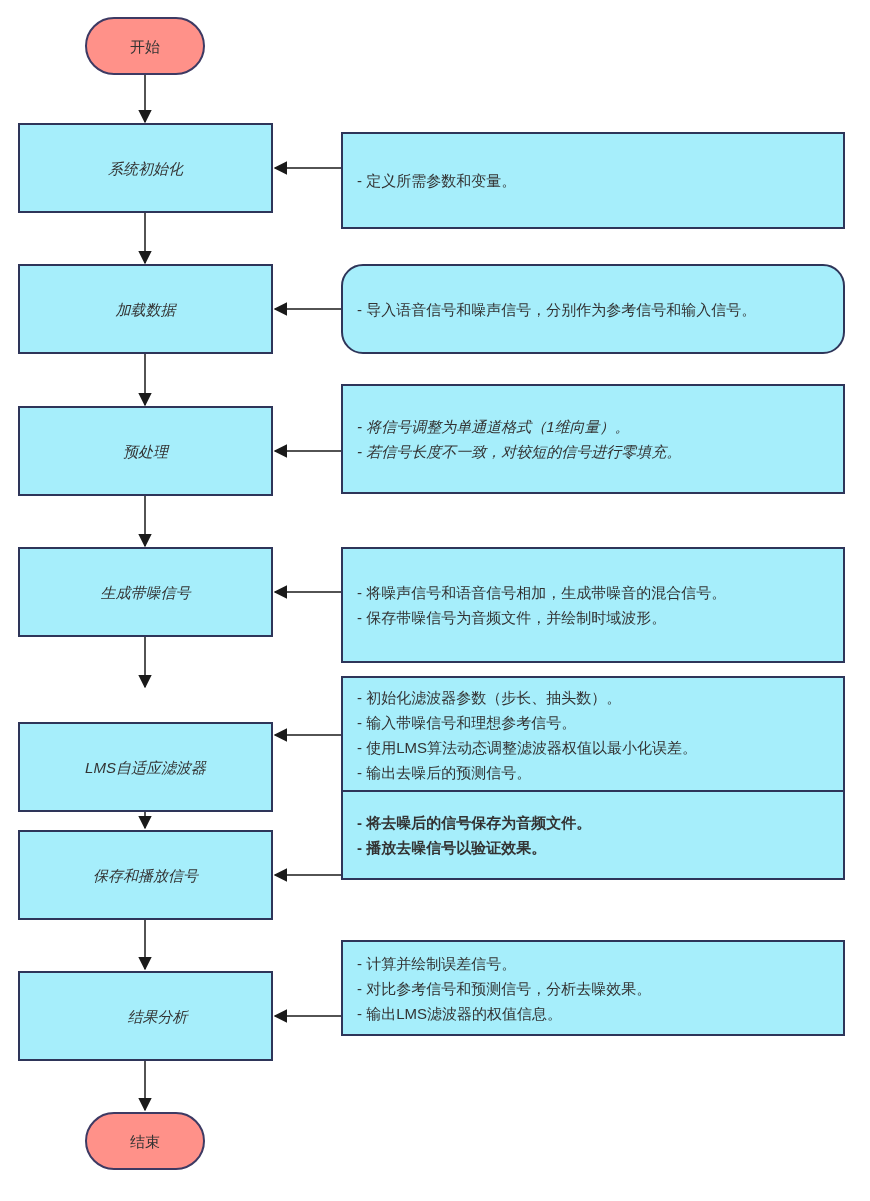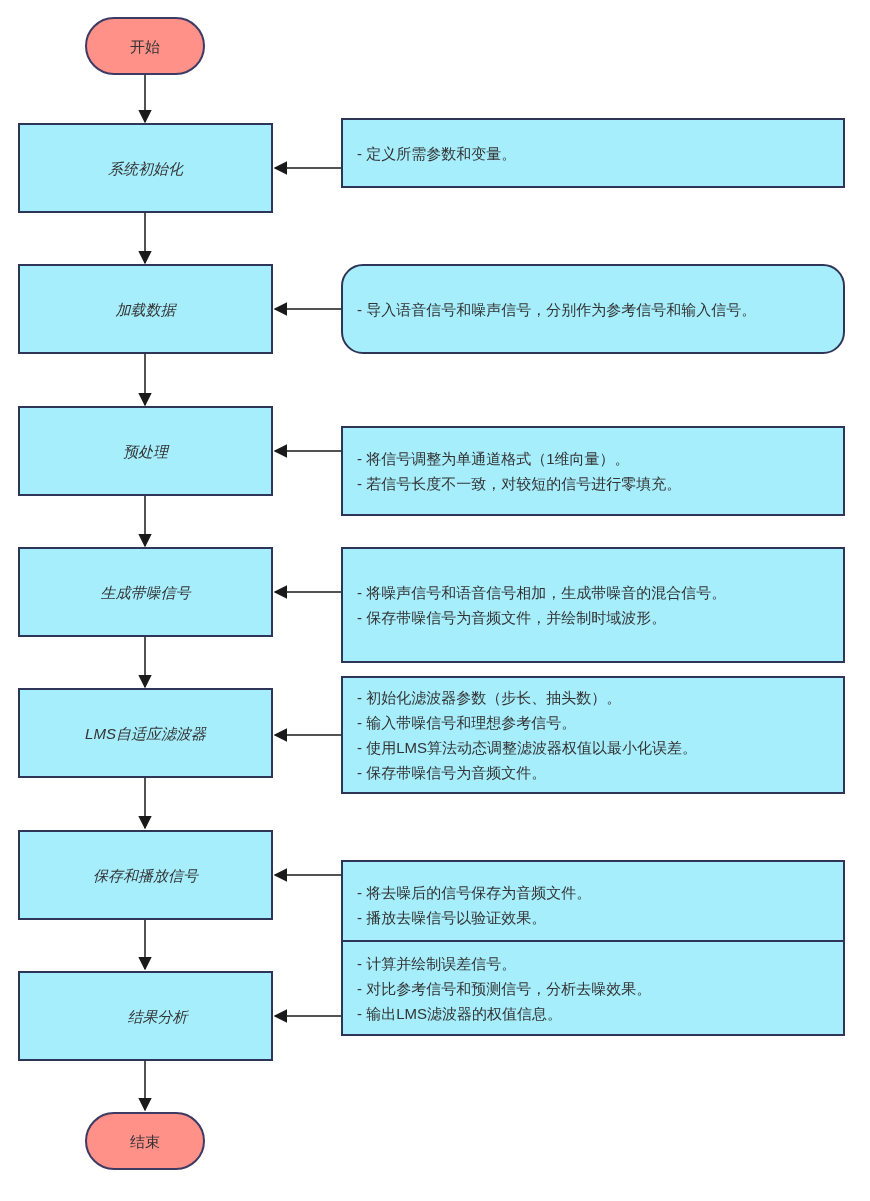--- a/index.html
+++ b/index.html
@@ -100,51 +100,51 @@
   </div>
   <div class="node proc" style="top:264px;">
     <span>加载数据</span>
   </div>
   <div class="node proc" style="top:406px;">
     <span>预处理</span>
   </div>
   <div class="node proc" style="top:547px;">
     <span>生成带噪信号</span>
   </div>
-  <div class="node proc" style="top:688px;">
+  <div class="node proc" style="top:722px;">
     <span>LMS自适应滤波器</span>
   </div>
   <div class="node proc" style="top:830px;">
     <span>保存和播放信号</span>
   </div>
   <div class="node proc" style="top:971px;padding-left:24px;">
     <span>结果分析</span>
   </div>
 
-  <div class="node note" style="top:118px;height:70px;">
+  <div class="node note" style="top:132px;height:97px;">
     <span class="txt">- 定义所需参数和变量。</span>
   </div>
   <div class="node note" style="top:264px;height:90px;border-radius:22px;">
     <span class="txt">- 导入语音信号和噪声信号，分别作为参考信号和输入信号。</span>
   </div>
-  <div class="node note" style="top:426px;height:90px;">
+  <div class="node note" style="top:384px;height:110px;font-style:italic;">
     <span class="txt">- 将信号调整为单通道格式（1维向量）。
 - 若信号长度不一致，对较短的信号进行零填充。</span>
   </div>
   <div class="node note" style="top:547px;height:116px;">
     <span class="txt">- 将噪声信号和语音信号相加，生成带噪音的混合信号。
 - 保存带噪信号为音频文件，并绘制时域波形。</span>
   </div>
   <div class="node note" style="top:676px;height:118px;">
     <span class="txt">- 初始化滤波器参数（步长、抽头数）。
 - 输入带噪信号和理想参考信号。
 - 使用LMS算法动态调整滤波器权值以最小化误差。
-- 保存带噪信号为音频文件。</span>
+- 输出去噪后的预测信号。</span>
   </div>
-  <div class="node note" style="top:860px;height:90px;">
+  <div class="node note" style="top:790px;height:90px;font-weight:bold;">
     <span class="txt">- 将去噪后的信号保存为音频文件。
 - 播放去噪信号以验证效果。</span>
   </div>
   <div class="node note" style="top:940px;height:96px;">
     <span class="txt">- 计算并绘制误差信号。
 - 对比参考信号和预测信号，分析去噪效果。
 - 输出LMS滤波器的权值信息。</span>
   </div>
 
 </div>

